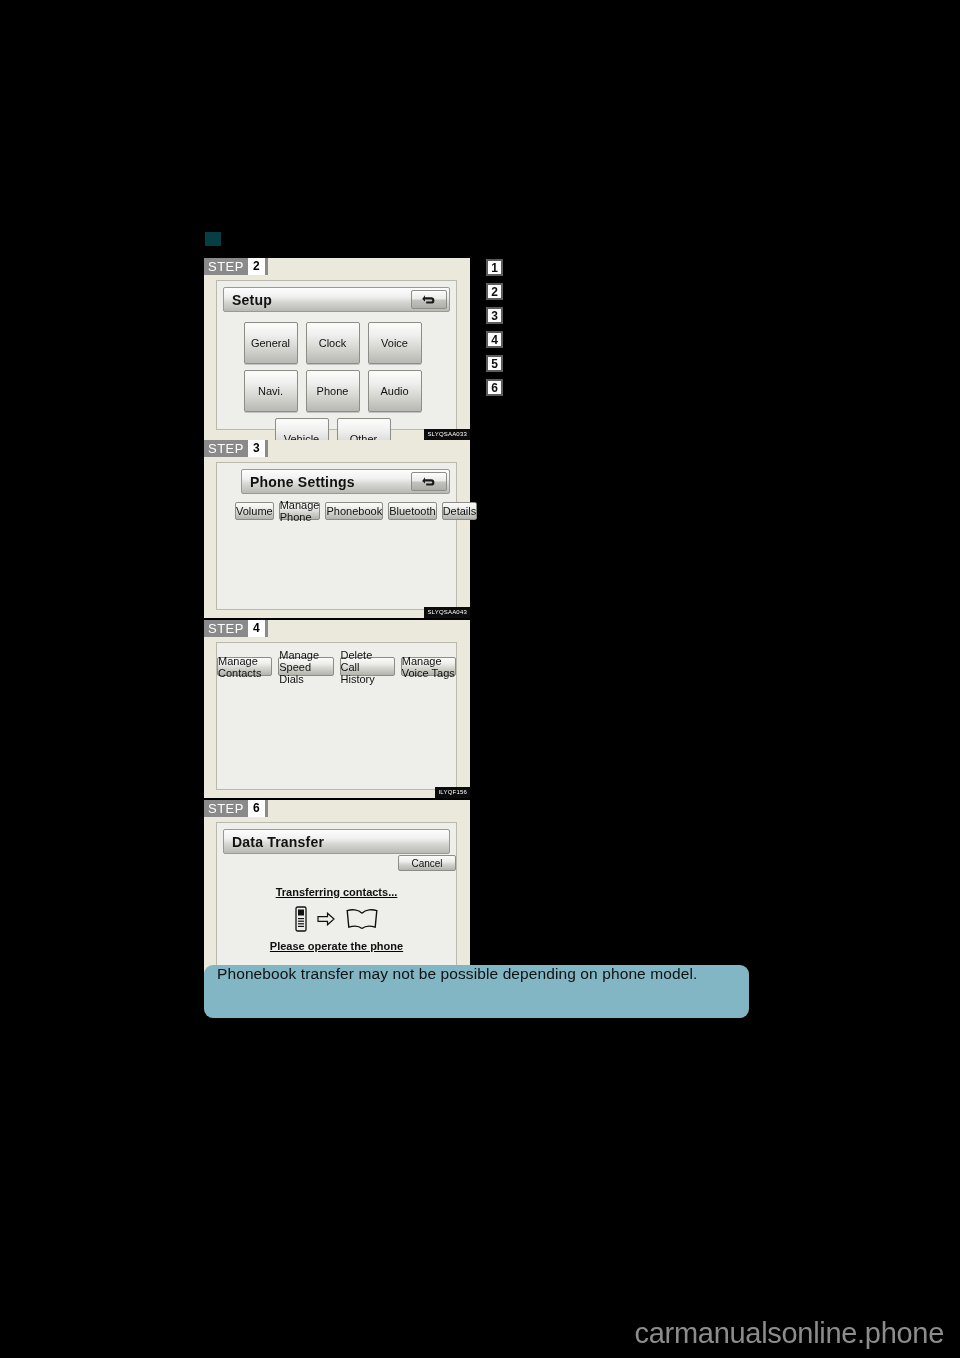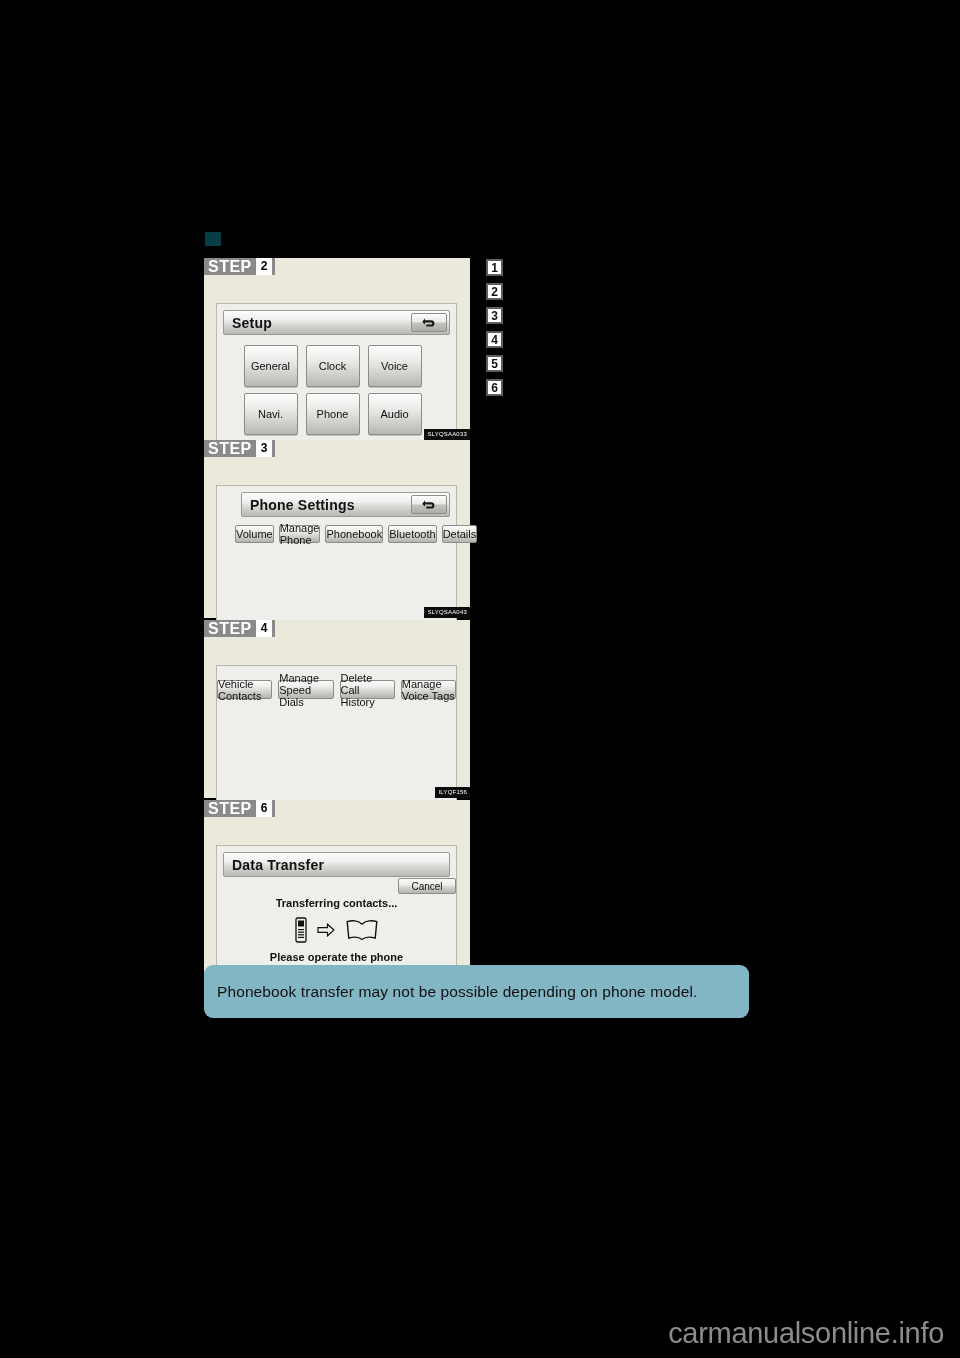--- a/index.html
+++ b/index.html
@@ -30,22 +30,22 @@
     position:absolute;
     left:0px;top:0px;
     height:17px;
     display:flex;align-items:center;
     background:#8a8a8a;
     padding:0 3px 0 4px;
     box-sizing:border-box;
   }
   .step-badge .step-word{
     color:#ffffff;
-    font-size:16px;
-    font-weight:bold;
+    font-size:13px;
+    font-weight:normal;
     letter-spacing:.5px;
     line-height:17px;
     font-family:"Liberation Sans", sans-serif;
     text-align:center;
   }
   .step-badge .step-num{
     background:#ffffff;
     color:#000000;
     font-size:12px;
     font-weight:bold;
@@ -56,21 +56,20 @@
   }
 
   
   .screen{
     position:absolute;
     left:12px;
     width:241px;
     background:#eeeeea;
     border:1px solid #b9b9ad;
     box-sizing:border-box;
-    margin-top:23px;
   }
   .screen-title{
     position:relative;
     height:23px;
     margin:6px 6px 0 6px;
     background:linear-gradient(180deg,#fdfdfd 0%, #f0f0f0 38%, #d5d5d2 62%, #b9b9b4 100%);
     border:1px solid #9a9a95;
     border-radius:2px;
     display:flex;align-items:center;
   }
@@ -179,21 +178,21 @@
     font-family:"Liberation Sans", sans-serif;
   }
 
   
   .note-banner{
     position:absolute;
     left:204px;top:965px;
     width:545px;height:53px;
     background:#82b6c4;
     border-radius:9px;
-    display:flex;align-items:center;
+    display:flex;
   }
   .note-banner .note-text{
     font-size:15.5px;
     color:#111111;
     margin-left:13px;
     letter-spacing:.1px;
   }
 
   
   .watermark{
@@ -270,42 +269,42 @@
 </div>
 
 <div class="panel" style="top:620px;height:178px;">
   <div class="step-badge">
     <span class="step-word">STEP</span>
     <span class="step-num">4</span>
   </div>
 
   <div class="screen" style="top:22px;height:148px;">
     <div class="btn-stack" style="padding-top:14px;gap:6px;">
-      <div class="wide-btn w2">Vehicle Contacts</div>
+      <div class="wide-btn w2">Manage Contacts</div>
       <div class="wide-btn w2">Manage Speed Dials</div>
       <div class="wide-btn w2">Delete Call History</div>
       <div class="wide-btn w2">Manage Voice Tags</div>
     </div>
   </div>
   <div class="code-label">ILYQF156</div>
 </div>
 
 <div class="panel" style="top:800px;height:178px;">
   <div class="step-badge">
     <span class="step-word">STEP</span>
     <span class="step-num">6</span>
   </div>
 
   <div class="screen" style="top:22px;height:148px;">
     <div class="screen-title">
       <span class="ttl">Data Transfer</span>
     </div>
     <div class="dt-cancel">Cancel</div>
 
-    <div style="padding-top:20px;">
+    <div style="padding-top:32px;text-decoration:underline;">
       <div class="dt-line">Transferring contacts...</div>
       <div class="dt-icons">
         <svg width="12" height="26" viewBox="0 0 12 26">
           <rect x="1" y="1" width="10" height="24" rx="1.6" fill="none" stroke="#111" stroke-width="1.3"></rect>
           <rect x="3" y="3.5" width="6" height="6" fill="#111"></rect>
           <rect x="3" y="12" width="6" height="1.2" fill="#111"></rect>
           <rect x="3" y="14.6" width="6" height="1.2" fill="#111"></rect>
           <rect x="3" y="17.2" width="6" height="1.2" fill="#111"></rect>
           <rect x="3" y="19.8" width="6" height="1.2" fill="#111"></rect>
         </svg>
@@ -329,13 +328,13 @@
   <div class="num-box">3</div>
   <div class="num-box">4</div>
   <div class="num-box">5</div>
   <div class="num-box">6</div>
 </div>
 
 <div class="note-banner">
   <span class="note-text">Phonebook transfer may not be possible depending on phone model.</span>
 </div>
 
-<div class="watermark">carmanualsonline.info</div>
+<div class="watermark">carmanualsonline.phone</div>
 
 </body></html>

